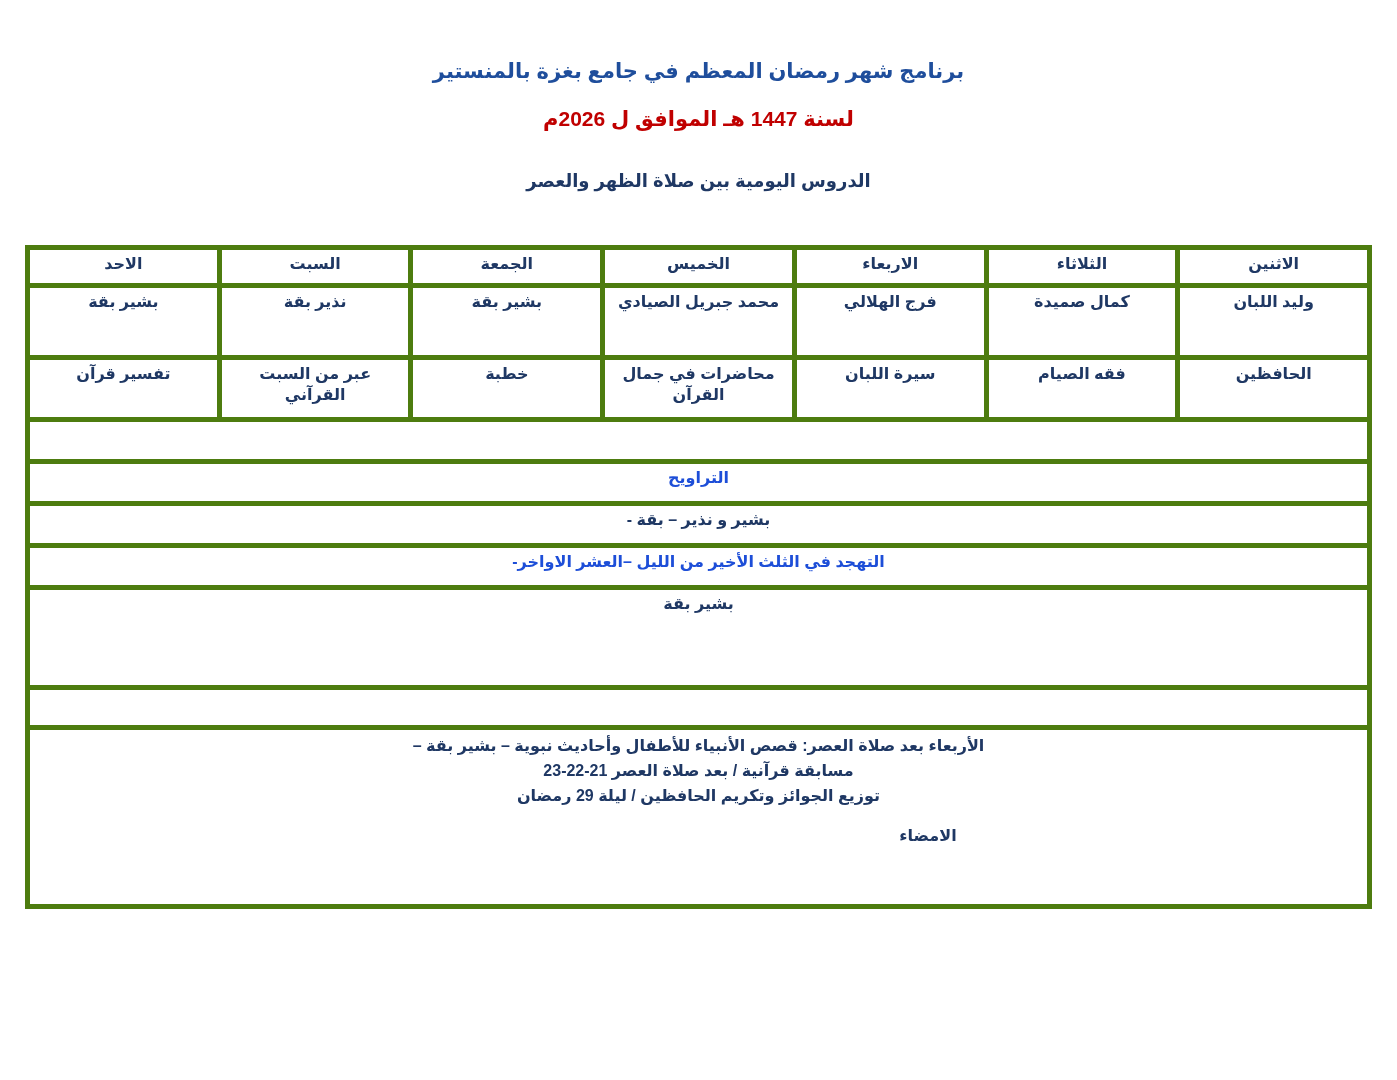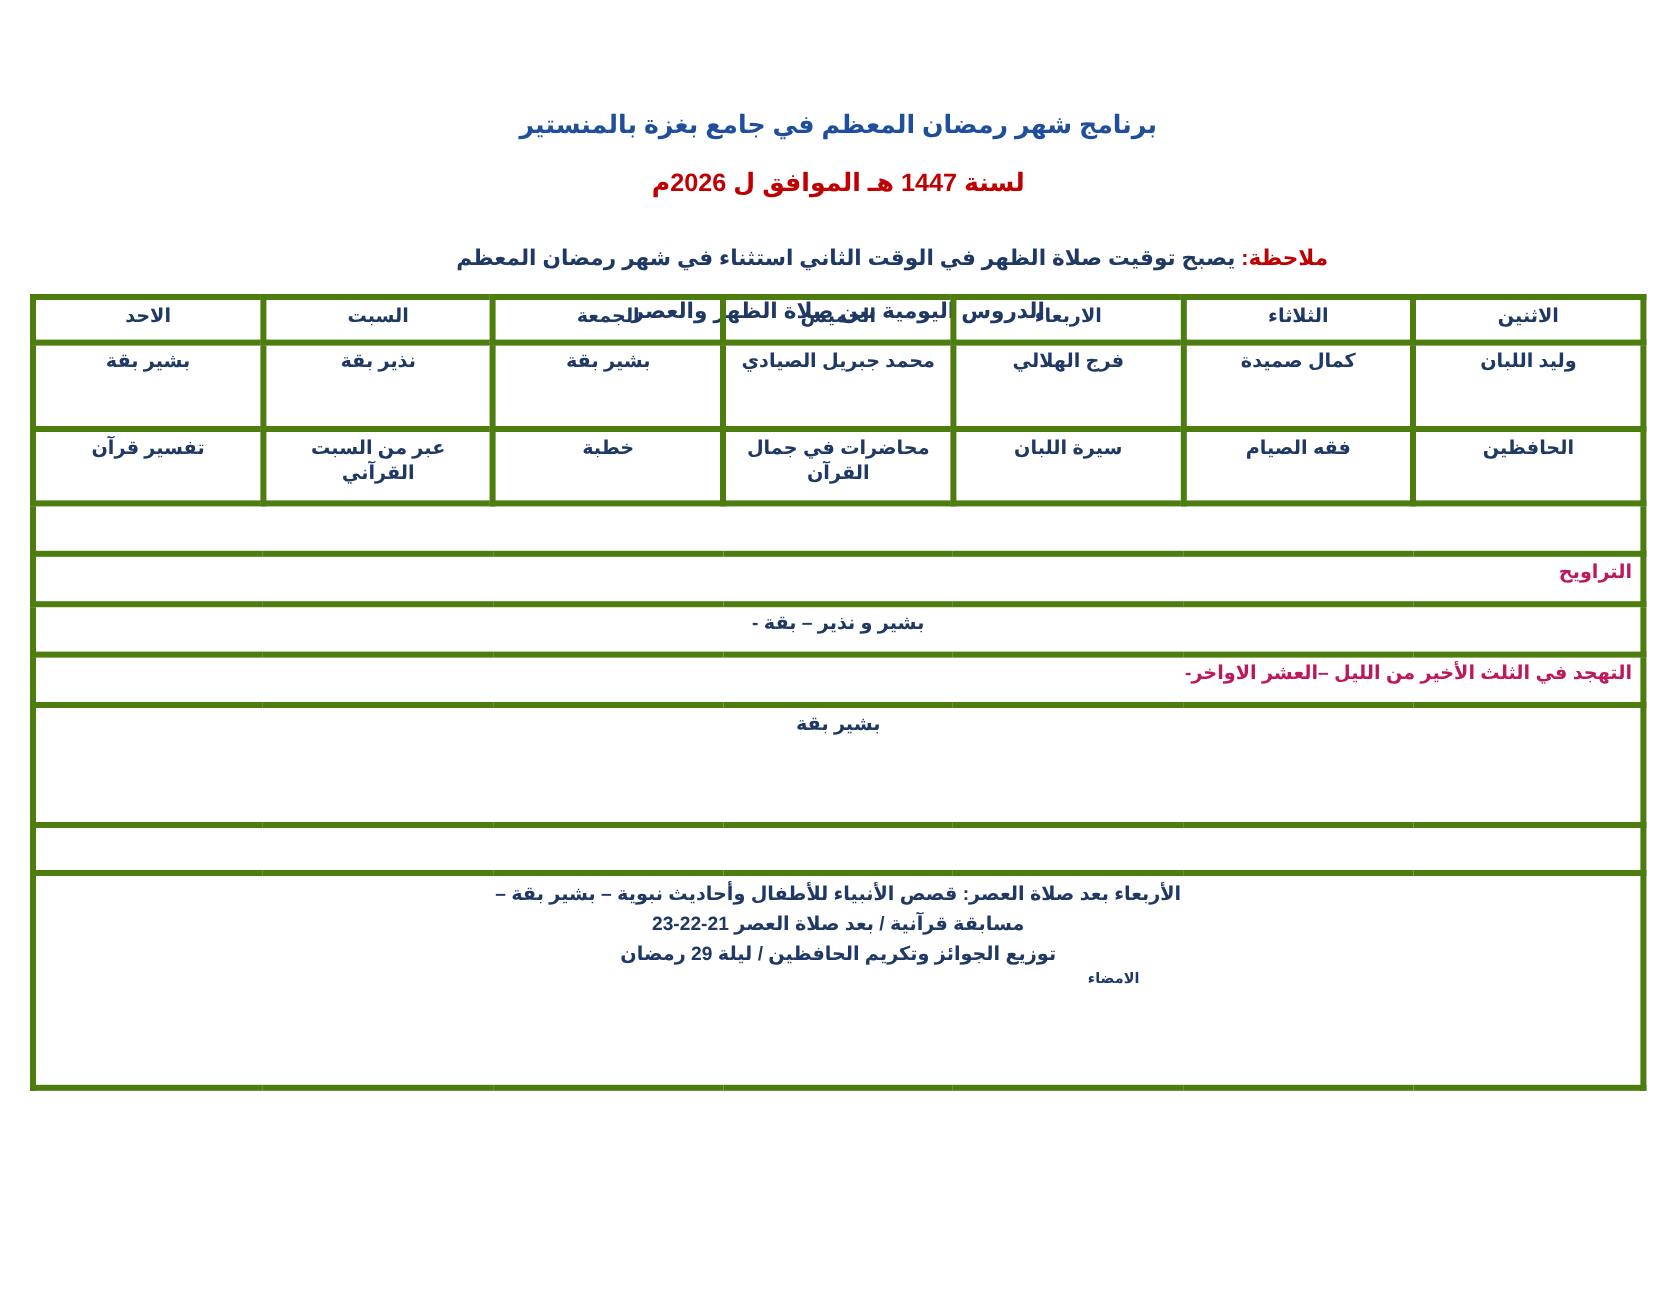--- a/index.html
+++ b/index.html
@@ -18,21 +18,21 @@
 
   .page {
     position: relative;
     width: 1397px;
     height: 1080px;
     box-sizing: border-box;
   }
 
   
   .head-area {
-    padding-top: 92px;
+    padding-top: 58px;
   }
   .h-line {
     text-align: center;
     font-weight: bold;
     line-height: 1.25;
     direction: rtl;
   }
   .h-title {
     color: #1f4e9c;
     font-size: 21px;
@@ -89,21 +89,21 @@
     height: 28px;
     border-right: 1px solid #808080;
     border-left: 1px solid #808080;
     border-top: none;
     border-bottom: 1px solid #808080;
   }
   td.band {
     height: 28px;
     text-align: center;
   }
-  td.band.red { color: #be185d; text-align: right; }
+  td.band.red { color: #1d4ed8; }
   td.band.blue { color: #1f3864; }
   td.band-tall {
     height: 86px;
     vertical-align: top;
   }
   td.blank-gap {
     height: 26px;
     border: none;
   }
   td.notes-cell {
@@ -115,41 +115,41 @@
   .notes-lines {
     text-align: center;
     direction: rtl;
     line-height: 1.55;
     font-size: 16px;
     font-weight: bold;
     color: #1f3864;
   }
   .notes-lines .nl { display: block; }
   .sign-line {
+    margin-top: 18px;
     text-align: center;
     padding-right: 1px;
-    font-size: 12px;
+    font-size: 16px;
     font-weight: bold;
     color: #1f3864;
     direction: rtl;
   }
   .sign-inner {
     display: inline-block;
     margin-right: -460px;
   }
 </style>
 </head>
 <body>
 
 <div class="page">
 
   <div class="head-area">
     <div class="h-line h-title">برنامج شهر رمضان المعظم في جامع بغزة بالمنستير</div>
     <div class="h-line h-year">لسنة 1447 هـ الموافق ل 2026م</div>
-    <div class="h-line h-note"><span class="note-label">ملاحظة:</span><span> يصبح توقيت صلاة الظهر في الوقت الثاني استثناء في شهر رمضان المعظم</span></div>
     <div class="h-line h-sub">الدروس اليومية بين صلاة الظهر والعصر</div>
   </div>
 
   <div class="sched-wrap">
     <table class="sched">
       <tbody>
         <tr>
           <td class="day-head">الاثنين</td>
           <td class="day-head">الثلاثاء</td>
           <td class="day-head">الاربعاء</td>

